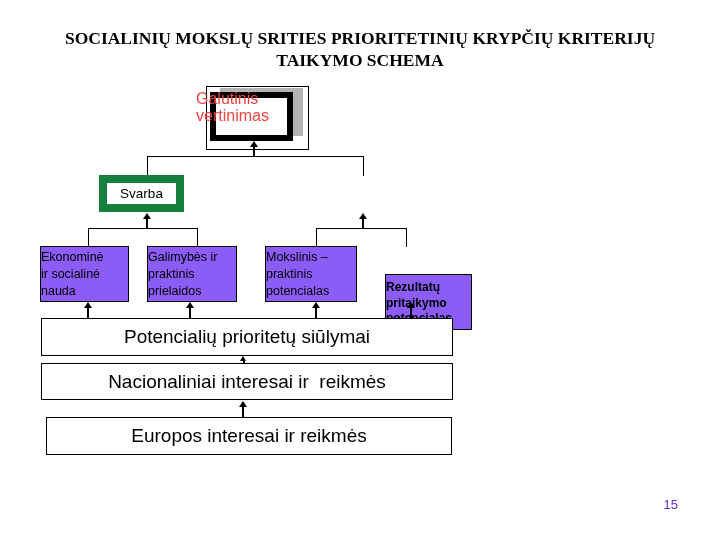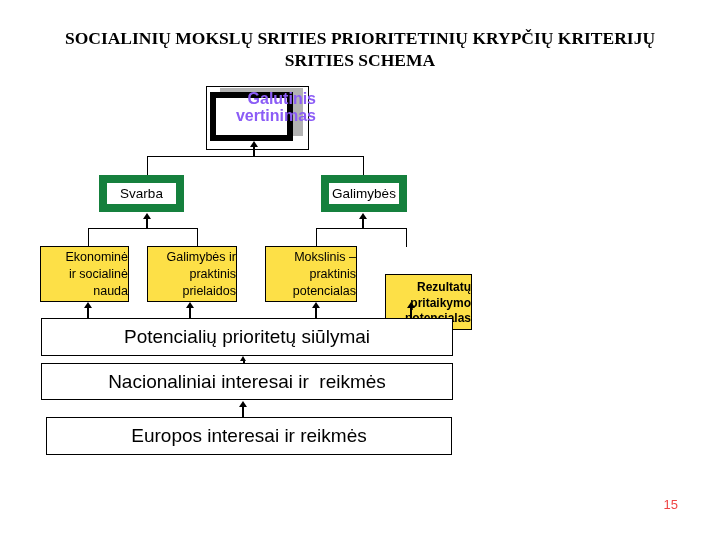--- a/index.html
+++ b/index.html
@@ -10,78 +10,75 @@
   
   .title{position:absolute;top:27px;left:0;width:720px;text-align:center;
          font-family:"Liberation Serif",serif;font-weight:bold;font-size:17.5px;
          line-height:22px;color:#000;}
 
   
   .tb-outer{left:206px;top:86px;width:101px;height:62px;border:1px solid #000;background:#fff;}
   .tb-shadow{left:220px;top:88px;width:83px;height:48px;background:#b3b3b3;}
   .tb-black{left:210px;top:92px;width:83px;height:49px;background:#000;}
   .tb-white{left:216px;top:98px;width:71px;height:37px;background:#fff;}
-  .tb-text{left:196px;top:90px;width:120px;text-align:right;font-weight:bold;
-           font-size:16px;line-height:17px;color:#8b5cf6;}
+  .tb-text{left:196px;top:90px;width:120px;text-align:left;font-weight:normal;
+           font-size:16px;line-height:17px;color:#ef4444;}
   .tb-text span{display:block;}
 
   
   .box2{position:absolute;border:8px solid #15803d;background:#fff;box-sizing:border-box;
         display:flex;align-items:center;justify-content:center;font-size:13.5px;}
 
   
-  .box3{position:absolute;border:1px solid #000;background:#fde047;box-sizing:border-box;
-        text-align:right;font-size:12.5px;line-height:17px;padding-top:2px;}
+  .box3{position:absolute;border:1px solid #000;background:#8b5cf6;box-sizing:border-box;
+        text-align:left;font-size:12.5px;line-height:17px;padding-top:2px;}
   .box3 span{display:block;}
   .box3.bold{font-weight:bold;font-size:12px;line-height:15.5px;padding-top:5px;}
 
   
   .wbox{position:absolute;border:1px solid #000;background:#fff;box-sizing:border-box;
         display:flex;align-items:center;justify-content:center;font-size:19px;white-space:pre;}
 
   
   .hl{position:absolute;height:1px;background:#000;}
   .vl{position:absolute;width:1px;background:#000;}
   .st{position:absolute;width:2px;background:#000;}
   .ah{position:absolute;width:0;height:0;border-left:4px solid transparent;
       border-right:4px solid transparent;border-bottom:6px solid #000;}
   .ah.small{border-left-width:3px;border-right-width:3px;border-bottom-width:5px;}
 
-  .pagenum{position:absolute;top:497px;right:42px;font-size:13px;color:#ef4444;}
+  .pagenum{position:absolute;top:497px;right:42px;font-size:13px;color:#6d28d9;}
 </style>
 </head>
 <body>
 
 <div class="slide">
 
   <div class="title">
     <div>SOCIALINIŲ MOKSLŲ SRITIES PRIORITETINIŲ KRYPČIŲ KRITERIJŲ</div>
-    <div>SRITIES SCHEMA</div>
+    <div>TAIKYMO SCHEMA</div>
   </div>
 
   <div class="abs tb-outer"></div>
   <div class="abs tb-shadow"></div>
   <div class="abs tb-black"></div>
   <div class="abs tb-white"></div>
   <div class="abs tb-text">
     <span>Galutinis</span>
     <span>vertinimas</span>
   </div>
 
   <div class="ah" style="left:250px;top:141px;"></div>
   <div class="st" style="left:253px;top:147px;height:10px;"></div>
   <div class="hl" style="left:147px;top:156px;width:217px;"></div>
   <div class="vl" style="left:147px;top:156px;height:20px;"></div>
   <div class="vl" style="left:363px;top:156px;height:20px;"></div>
 
   <div class="box2" style="left:99px;top:175px;width:85px;height:37px;">
     <span>Svarba</span>
-  </div>
-  <div class="box2" style="left:321px;top:175px;width:86px;height:37px;">
-    <span>Galimybės</span>
   </div>
 
   <div class="ah" style="left:143px;top:213px;"></div>
   <div class="st" style="left:146px;top:219px;height:10px;"></div>
   <div class="hl" style="left:88px;top:228px;width:110px;"></div>
   <div class="vl" style="left:88px;top:228px;height:19px;"></div>
   <div class="vl" style="left:197px;top:228px;height:19px;"></div>
 
   <div class="ah" style="left:359px;top:213px;"></div>
   <div class="st" style="left:362px;top:219px;height:10px;"></div>

